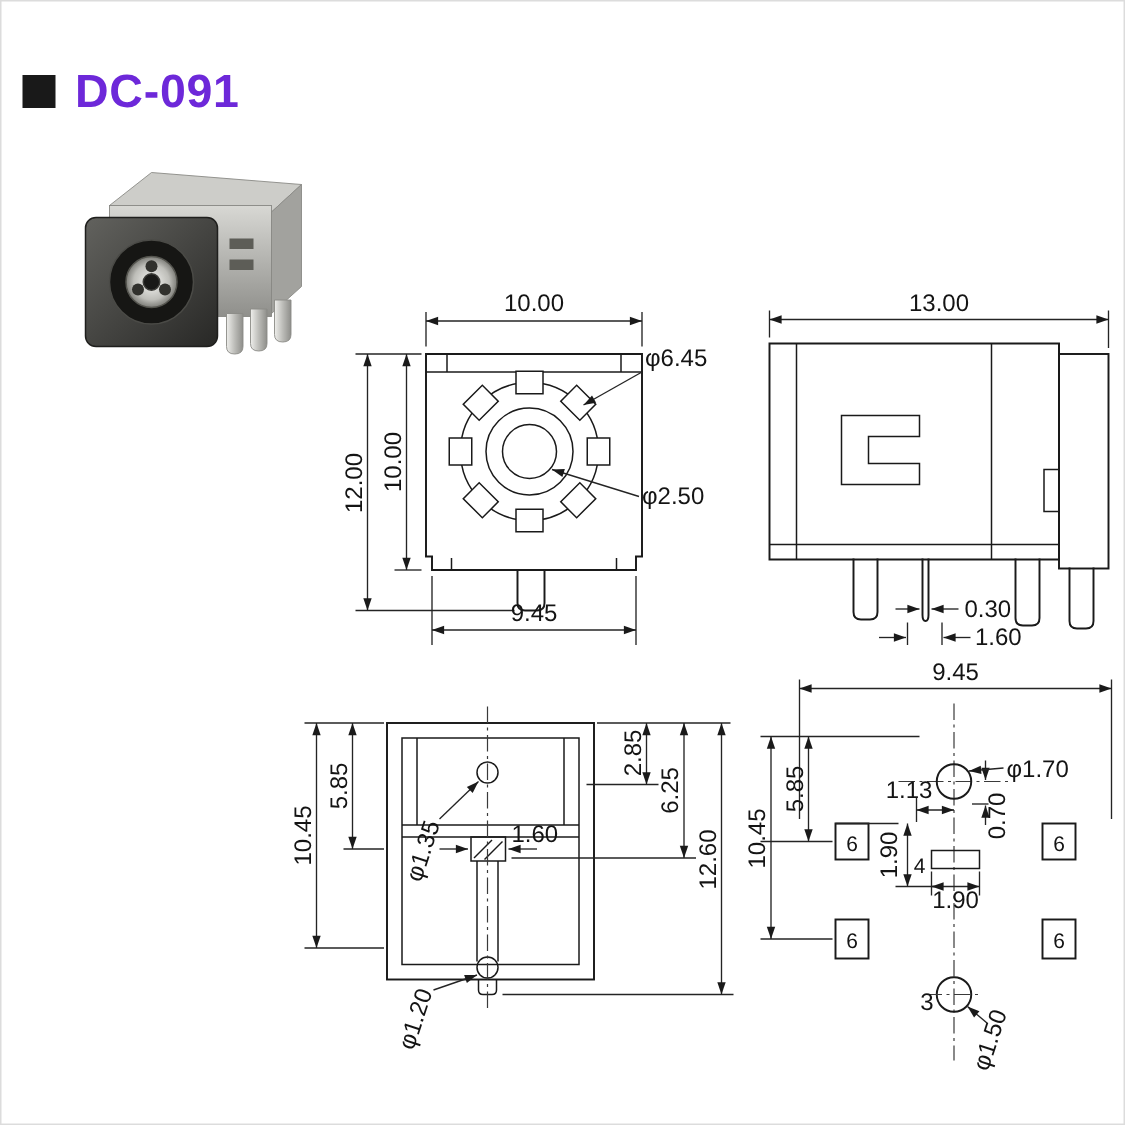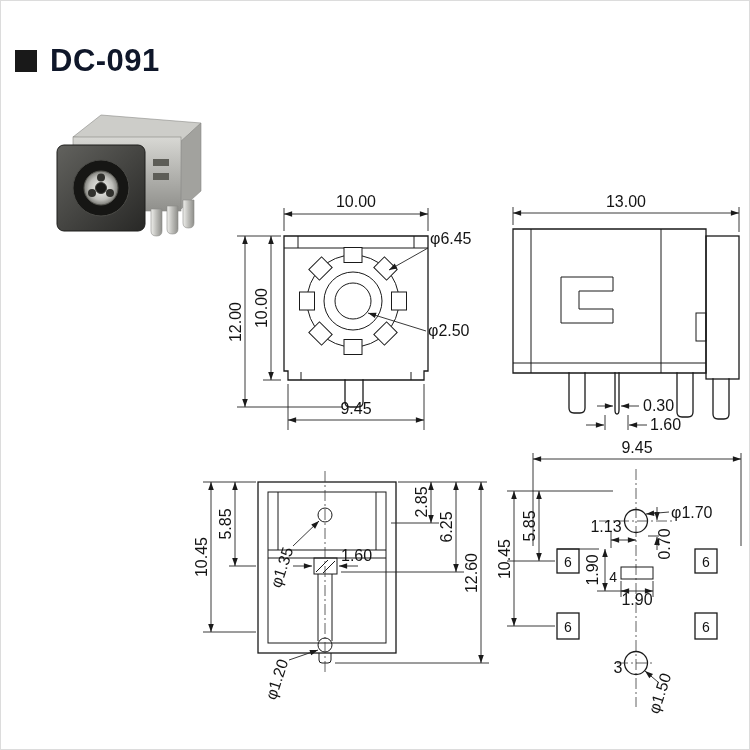--- a/index.html
+++ b/index.html
@@ -1,20 +1,20 @@
 <!DOCTYPE html>
 <html><head>
 <meta charset="utf-8">
 <style>
   html,body{margin:0;padding:0;background:#fff;}
   .canvas{position:relative;width:748px;height:748px;border:1px solid #dcdcdc;background:#fff;overflow:hidden;
           font-family:"Liberation Sans",sans-serif;}
   header{position:absolute;left:14px;top:42px;display:flex;align-items:center;gap:13px;z-index:2;}
   .sq{width:22px;height:22px;background:#191919;display:inline-block;}
-  h1{margin:0;font-size:31px;font-weight:600;color:#0f172a;letter-spacing:.5px;font-family:"Liberation Sans",sans-serif;}
+  h1{margin:0;font-size:31px;font-weight:600;color:#6d28d9;letter-spacing:.5px;font-family:"Liberation Sans",sans-serif;}
   svg{position:absolute;left:0;top:0;}
   .ol{stroke:#1a1a1a;stroke-width:1.3;fill:none;stroke-linejoin:miter;stroke-linecap:square;}
   .ol2{stroke:#1a1a1a;stroke-width:1;fill:none;}
   .dl{stroke:#242424;stroke-width:.9;fill:none;}
   .cl{stroke:#3a3a3a;stroke-width:.8;fill:none;stroke-dasharray:11 3 2 3;}
   text{font-family:"Liberation Sans",sans-serif;font-size:16px;fill:#141414;}
   .t14{font-size:14px;}
 </style>
 </head>
 <body>

